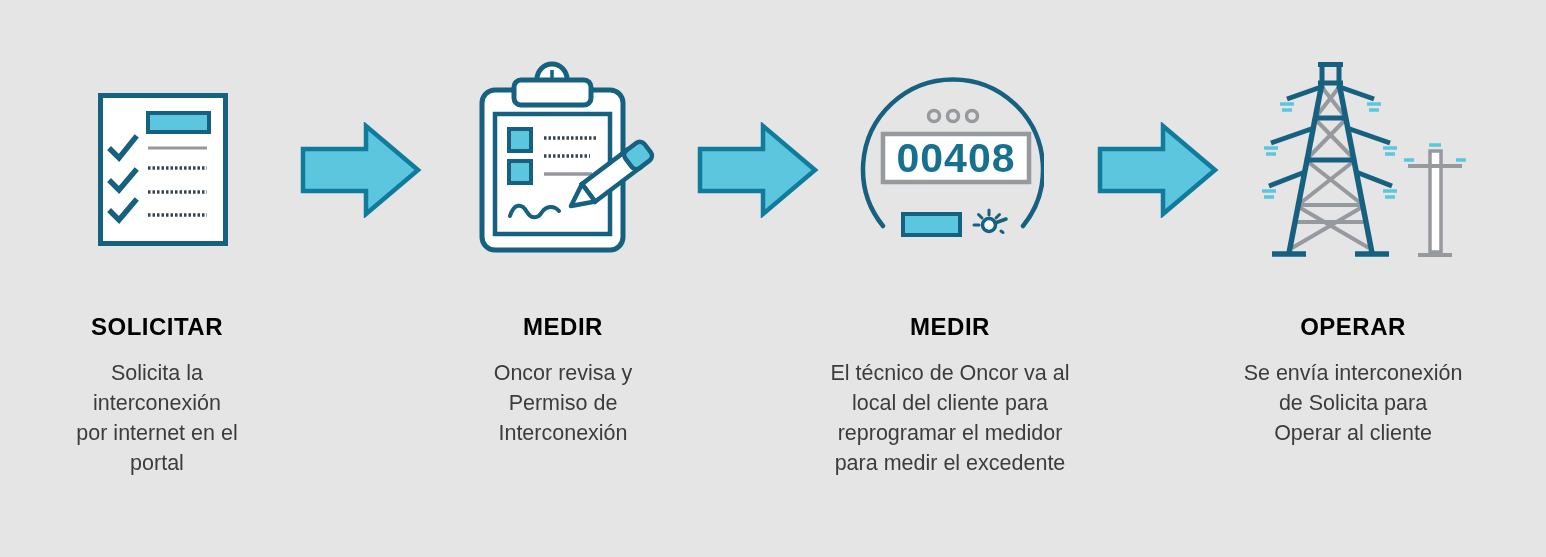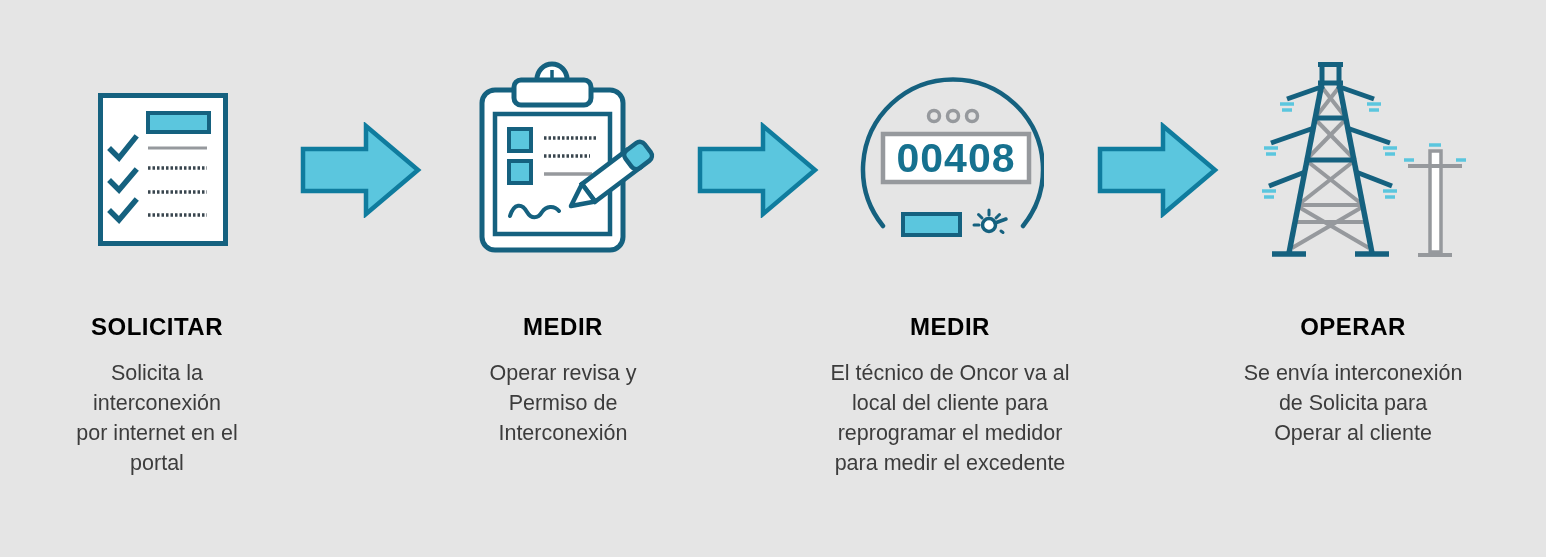--- a/index.html
+++ b/index.html
@@ -171,21 +171,21 @@
   <div class="step-label" style="left:-13px; top:313px;">
     <h2 class="step-title">SOLICITAR</h2>
     <div class="step-line">Solicita la</div>
     <div class="step-line">interconexión</div>
     <div class="step-line">por internet en el</div>
     <div class="step-line">portal</div>
   </div>
 
   <div class="step-label" style="left:393px; top:313px;">
     <h2 class="step-title">MEDIR</h2>
-    <div class="step-line">Operar revisa y</div>
+    <div class="step-line">Oncor revisa y</div>
     <div class="step-line">Permiso de</div>
     <div class="step-line">Interconexión</div>
   </div>
 
   <div class="step-label" style="left:780px; top:313px;">
     <h2 class="step-title">MEDIR</h2>
     <div class="step-line">El técnico de Oncor va al</div>
     <div class="step-line">local del cliente para</div>
     <div class="step-line">reprogramar el medidor</div>
     <div class="step-line">para medir el excedente</div>

